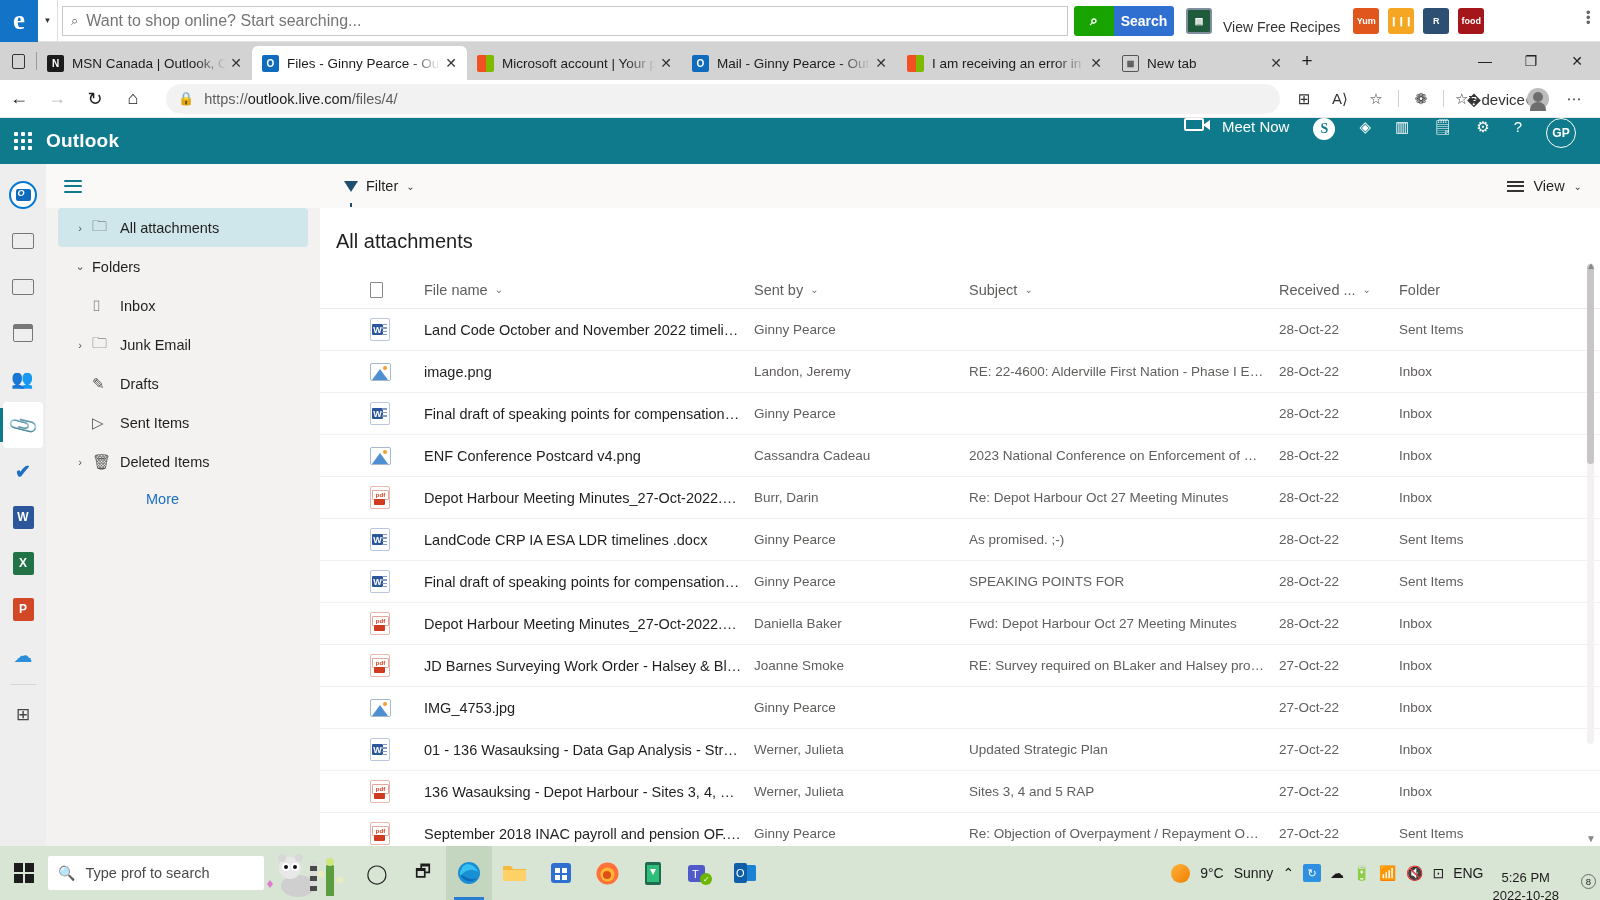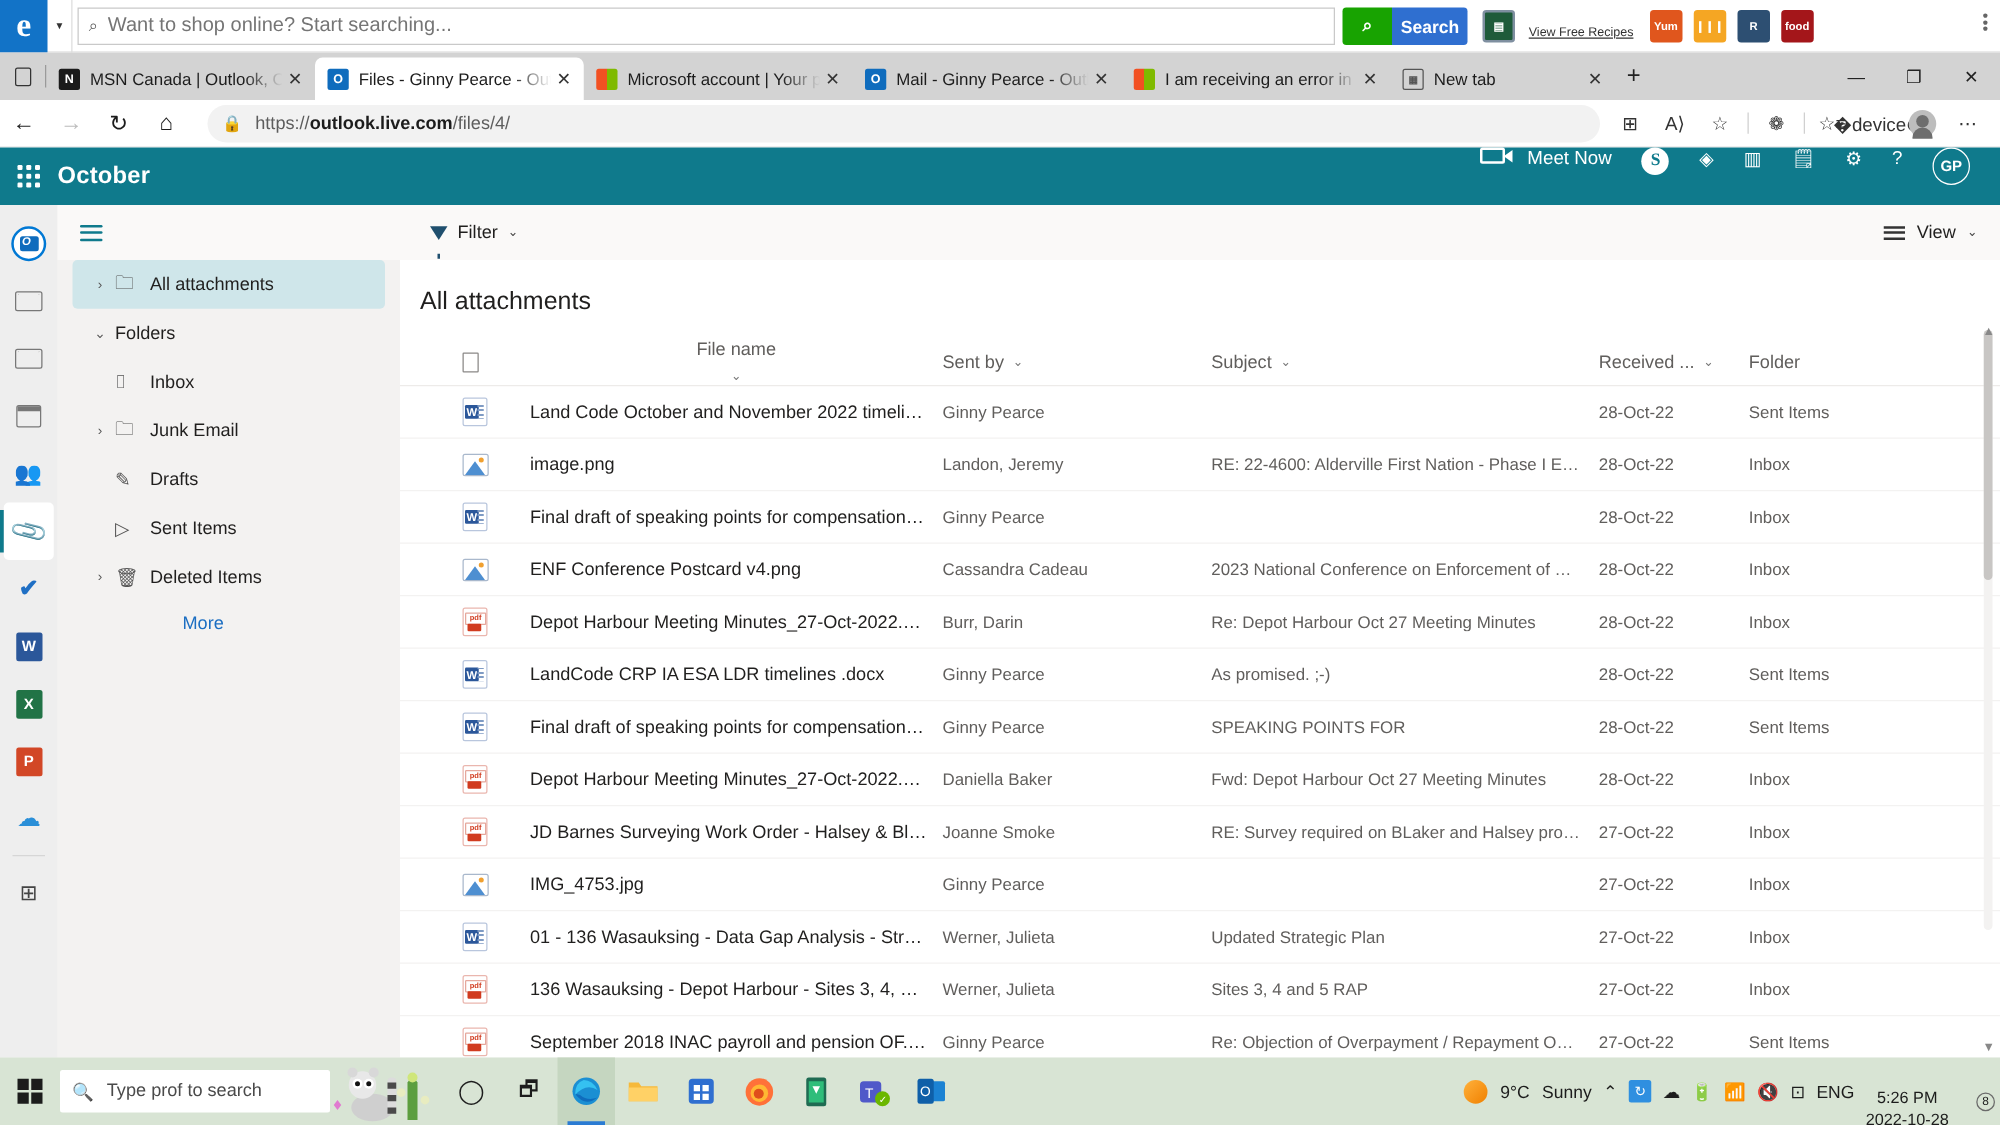--- a/index.html
+++ b/index.html
@@ -43,21 +43,21 @@
     background: linear-gradient(90deg,#18a301 0%,#18a301 40%,#2f6fd0 40%,#2f6fd0 100%);
     color: #fff; display: flex; align-items: center; font-size: 14px;
     font-weight: bold; position: relative; overflow: hidden;
   }
   .edge-searchbtn .mg { width: 40px; text-align: center; font-size: 14px; }
   .edge-searchbtn .lbl { flex: 1; text-align: center; }
   .edge-ext { display: flex; align-items: center; margin-left: 12px; gap: 9px; }
   .ext-icon { width: 26px; height: 26px; border-radius: 3px; display: flex;
     align-items: center; justify-content: center; font-size: 9px; color: #fff;
     font-weight: bold; }
-  .ext-label { font-size: 10px; color: #333; margin: 12px 4px 0 2px; text-decoration: underline; }
+  .ext-label { font-size: 14px; color: #333; margin: 12px 4px 0 2px; }
   .edge-kebab { position: absolute; right: 10px; top: 10px; font-size: 13px;
     color: #666; letter-spacing: 0; line-height: 5px; width: 4px; }
   .edge-kebab span { display: block; }
 
   
   .tabstrip {
     position: absolute; top: 42px; left: 0; width: 1600px; height: 38px;
     background: #d3d3d3; display: flex; align-items: flex-end;
   }
   .tab-sidebtn {
@@ -99,21 +99,21 @@
   }
   .nav-btn { width: 38px; height: 32px; display: flex; align-items: center;
     justify-content: center; font-size: 18px; color: #1c1c1c; }
   .nav-btn.dim { color: #bcbcbc; }
   .urlbox {
     flex: 1; height: 30px; margin: 0 6px 0 14px; background: #f2f2f2;
     border-radius: 15px; display: flex; align-items: center; padding: 0 12px;
   }
   .urlbox .lock { font-size: 13px; color: #444; margin-right: 10px; }
   .urlbox .url { font-size: 14.5px; color: #5d5d5d; }
-  .urlbox .url b { color: #1c1c1c; font-weight: bold; }
+  .urlbox .url b { color: #1c1c1c; font-weight: normal; }
   .addr-icons { display: flex; align-items: center; padding-right: 8px; }
   .addr-icons .ai { width: 36px; height: 32px; display: flex;
     align-items: center; justify-content: center; font-size: 15px; color: #333; }
   .addr-sep { width: 1px; height: 17px; background: #d0d0d0; margin: 0 4px; }
   .avatar-sm { width: 22px; height: 22px; border-radius: 50%; background: #bdbdbd;
     position: relative; }
   .avatar-sm::before { content:""; position:absolute; left:6px; top:4px;
     width:10px; height:10px; border-radius:50%; background:#6e6e6e; }
   .avatar-sm::after { content:""; position:absolute; left:3px; top:14px;
     width:16px; height:9px; border-radius:8px 8px 0 0; background:#6e6e6e; }
@@ -232,21 +232,21 @@
   .small-chev { font-size: 10px; color: #444; }
 
   .page-title { font-size: 20px; color: #201f1e; padding: 22px 0 18px 16px; }
 
   .tbl-head { display: flex; align-items: center; height: 38px;
      padding: 0 10px 0 50px; color: #605e5c; font-size: 14.5px;
      border-bottom: 1px solid #edebe9; }
   .th { display: flex; align-items: center; gap: 7px; }
   .th .c { font-size: 10px; color: #777; }
   .col-doc { width: 54px; }
-  .col-name { width: 330px; flex-direction: column; }
+  .col-name { width: 330px; }
   .col-sender { width: 215px; }
   .col-subject { width: 310px; }
   .col-recv { width: 120px; }
   .col-folder { width: 140px; }
   .doc-glyph { width: 13px; height: 16px; border: 1.5px solid #8a8886;
      border-radius: 1px; }
 
   .rows { position: relative; height: 540px; overflow: hidden; }
   .row { display: flex; align-items: center; height: 42px;
      padding: 0 10px 0 50px; border-bottom: 1px solid #f3f2f1;
@@ -438,21 +438,21 @@
         <i></i>
         <i></i>
         <i></i>
         <i></i>
         <i></i>
         <i></i>
         <i></i>
         <i></i>
       </div>
   </div>
-  <div class="ol-brand">October</div>
+  <div class="ol-brand">Outlook</div>
   <div class="ol-right">
     <div class="it">
       <span class="cam-icon"></span>
       <span style="margin-left:18px;">Meet Now</span>
     </div>
     <div class="it">
         <span class="skype-icon">S</span>
       </div>
     <div class="it">
         <span>◈</span>

